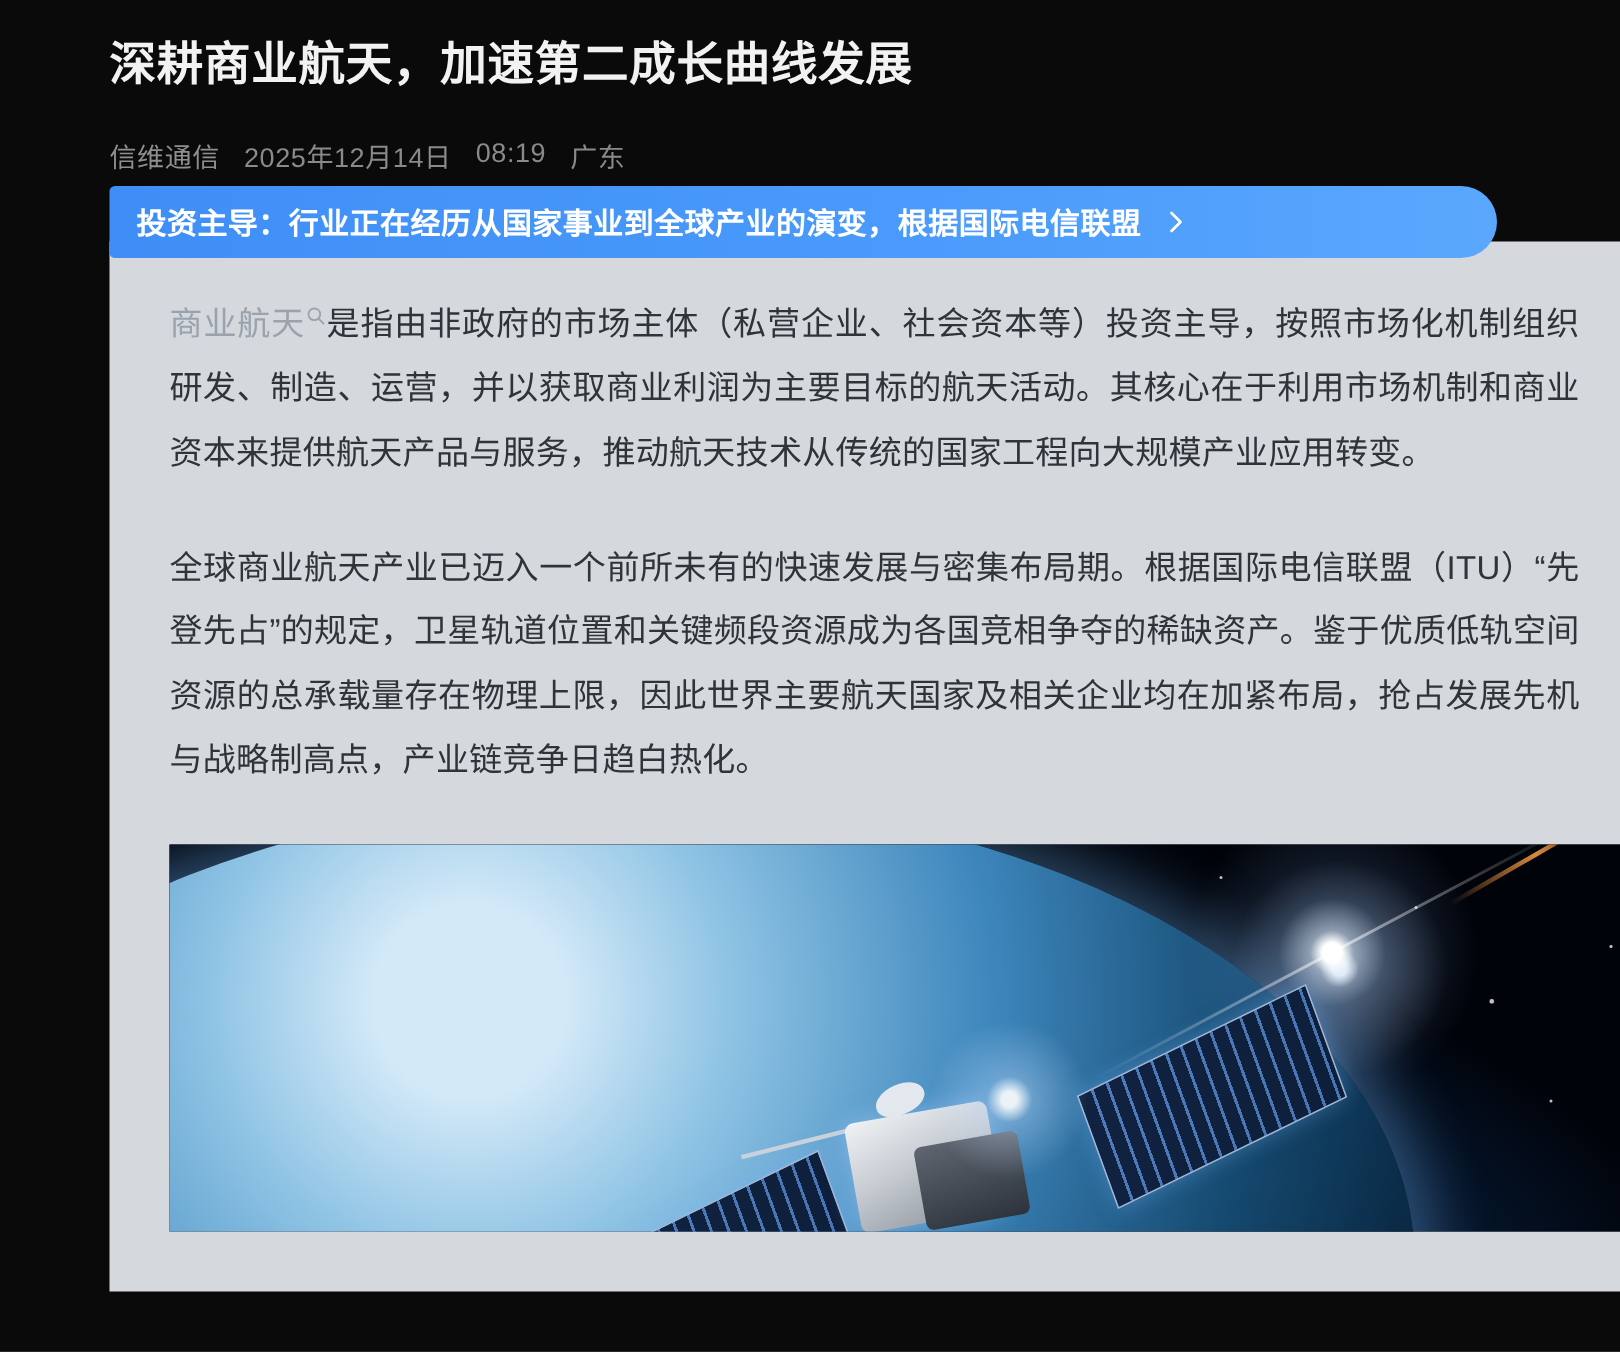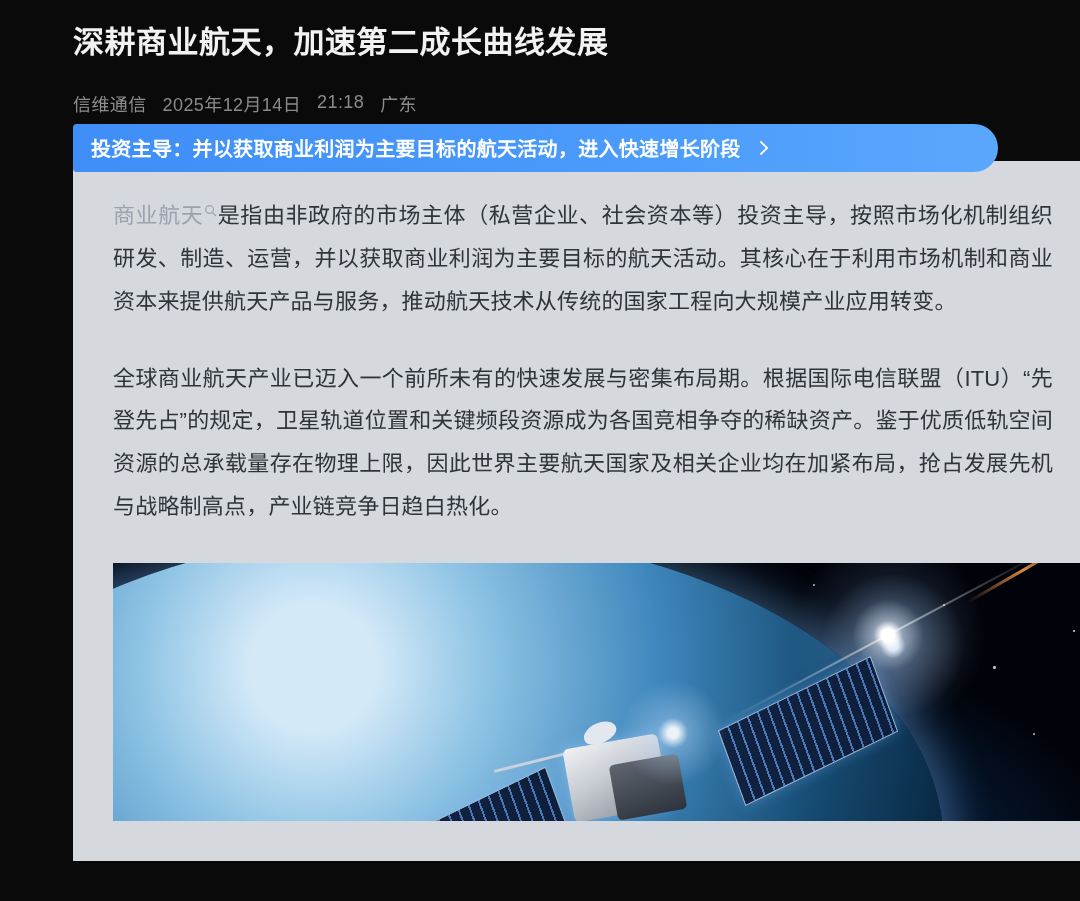--- a/index.html
+++ b/index.html
@@ -264,30 +264,30 @@
 </head>
 <body>
 
 <div class="page">
 
   <div class="article-header">
     <h1 class="article-title">深耕商业航天，加速第二成长曲线发展</h1>
     <div class="article-meta">
       <span class="source">信维通信</span>
       <span class="date">2025年12月14日</span>
-      <span class="time">21:18</span>
+      <span class="time">08:19</span>
       <span class="region">广东</span>
     </div>
   </div>
 
   <div class="content-card">
 
     <div class="topic-banner">
       <span class="topic-label">投资主导：</span>
-      <span class="topic-desc">并以获取商业利润为主要目标的航天活动，进入快速增长阶段</span>
+      <span class="topic-desc">行业正在经历从国家事业到全球产业的演变，根据国际电信联盟</span>
       <span class="chevron">
         <svg width="18" height="18" viewBox="0 0 18 18" aria-hidden="true">
           <path d="M6 3 L12 9 L6 15" fill="none" stroke="#ffffff" stroke-width="1.8" stroke-linecap="round" stroke-linejoin="round"></path>
         </svg>
       </span>
     </div>
 
     <div class="card-body">
 
       <p class="para">

